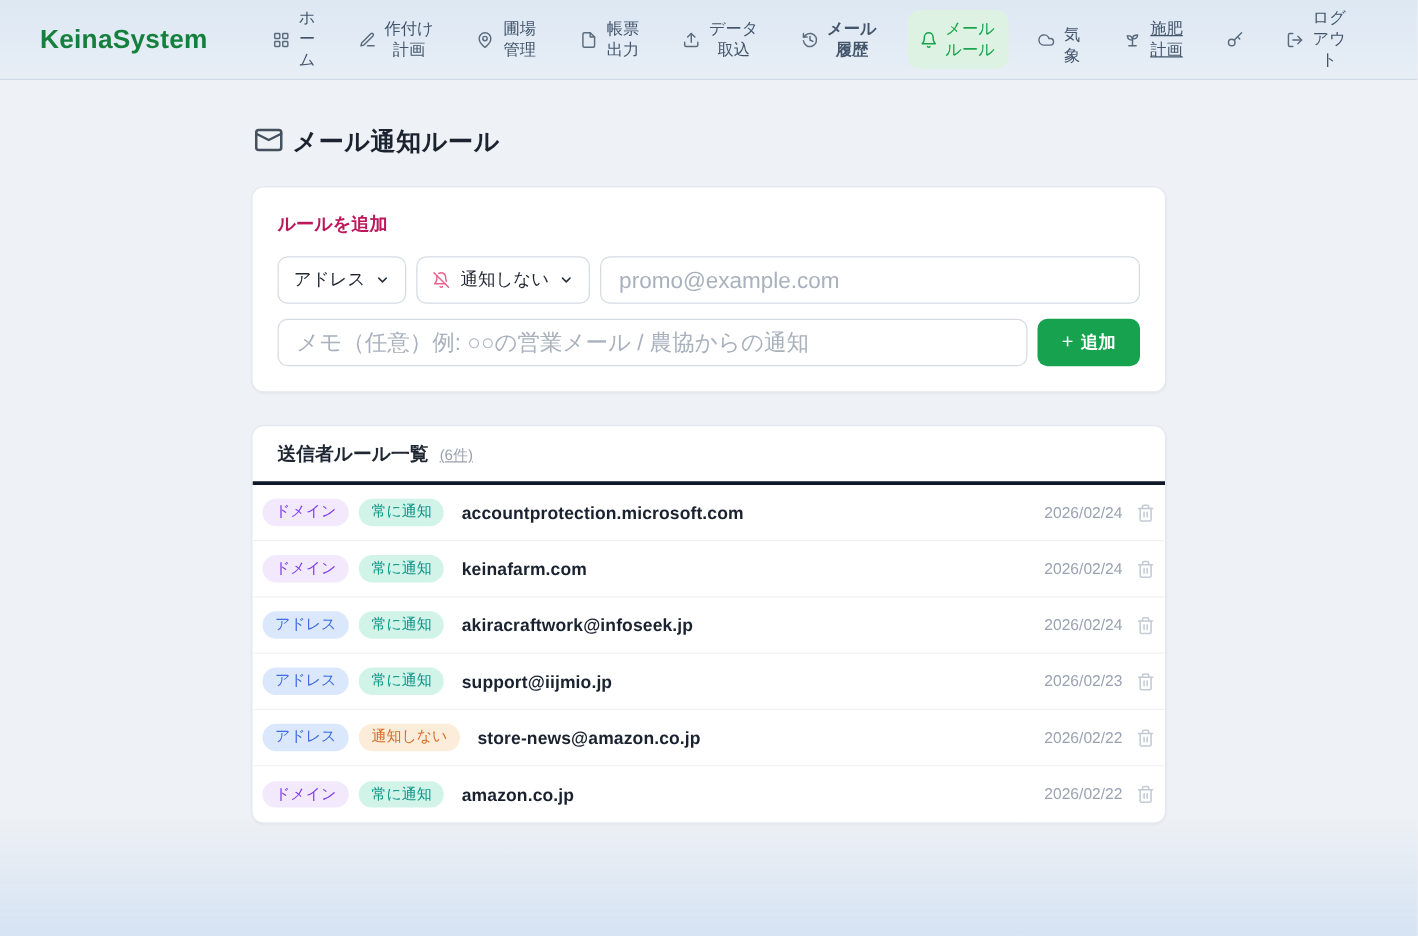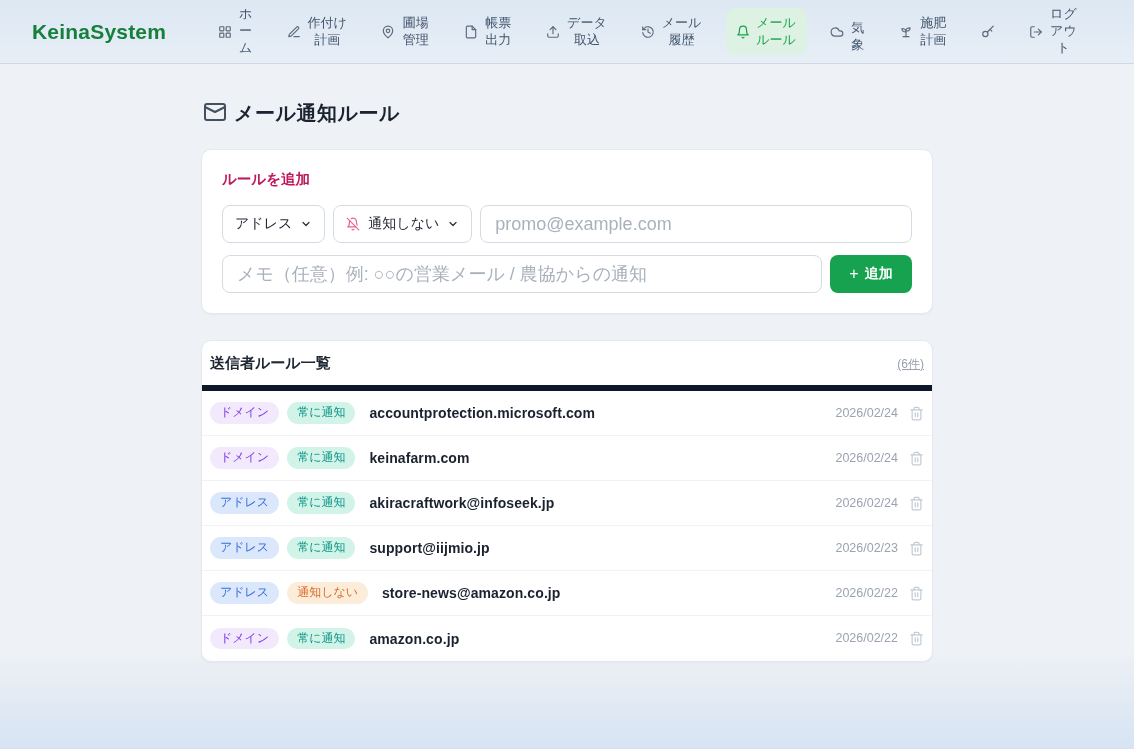--- a/index.html
+++ b/index.html
@@ -75,21 +75,21 @@
     background:var(--add-button-bg); color:#fff; font-weight:700; font-size:14px;
     display:flex; align-items:center; justify-content:center; gap:6px; cursor:pointer;
     font-family:inherit;
   }
   .add-btn .plus{ font-size:16px; font-weight:400; line-height:1; }
 
   
   .card-list{ margin-top:26px; overflow:hidden; }
   .list-head{
     display:flex; align-items:baseline; gap:9px;
-    padding:13px 8px 12px; border-bottom:6px solid #0f172a;justify-content:space-between;
+    padding:13px 20px 12px; border-bottom:3px solid #0f172a;
   }
   .list-title{ font-size:15px; font-weight:700; color:#1f2732; }
   .list-count{ font-size:12px; color:#99a1ae;text-decoration:underline; }
 
   .rule-row{
     display:flex; align-items:center; height:45px; padding:0 8px;
     border-bottom:1px solid #f0f2f5;
   }
   .rule-row:last-child{ border-bottom:none; }
   .badge{
@@ -166,21 +166,21 @@
   </a>
 
   <a class="nav-item">
     <span class="nav-icon">
           <svg viewBox="0 0 24 24" width="14" height="14" fill="none" stroke="currentColor" stroke-width="2" stroke-linecap="round" stroke-linejoin="round">
             <path d="M3 3v5h5"></path>
             <path d="M3.05 13A9 9 0 1 0 6 5.3L3 8"></path>
             <path d="M12 7v5l4 2"></path>
           </svg>
         </span>
-    <span class="nav-label" style="width: 41px;">メール履歴</span>
+    <span class="nav-label" style="width: 41px; font-weight: bold;">メール履歴</span>
   </a>
 
   <a class="nav-item active">
     <span class="nav-icon">
           <svg viewBox="0 0 24 24" width="14" height="14" fill="none" stroke="currentColor" stroke-width="2" stroke-linecap="round" stroke-linejoin="round">
             <path d="M6 8a6 6 0 0 1 12 0c0 7 3 9 3 9H3s3-2 3-9"></path>
             <path d="M10.3 21a1.94 1.94 0 0 0 3.4 0"></path>
           </svg>
         </span>
     <span class="nav-label" style="width: 41px;">メールルール</span>
@@ -197,21 +197,21 @@
 
   <a class="nav-item">
     <span class="nav-icon">
           <svg viewBox="0 0 24 24" width="14" height="14" fill="none" stroke="currentColor" stroke-width="2" stroke-linecap="round" stroke-linejoin="round">
             <path d="M7 20h10"></path>
             <path d="M12 20v-8"></path>
             <path d="M12 12C12 8 9 6 5 6c0 4 3 6 7 6Z"></path>
             <path d="M12 10c0-3 2.5-5 7-5 0 4-3 6-7 5Z"></path>
           </svg>
         </span>
-    <span class="nav-label" style="width: 29px;">施肥計画</span>
+    <span class="nav-label" style="width: 29px; text-decoration: underline;">施肥計画</span>
   </a>
 
   <a class="nav-item">
     <span class="nav-icon">
           <svg viewBox="0 0 24 24" width="14" height="14" fill="none" stroke="currentColor" stroke-width="2" stroke-linecap="round" stroke-linejoin="round">
             <circle cx="7.5" cy="15.5" r="4.5"></circle>
             <path d="m21 2-9.6 9.6"></path>
             <path d="m15.5 7.5 3 3"></path>
           </svg>
         </span>

